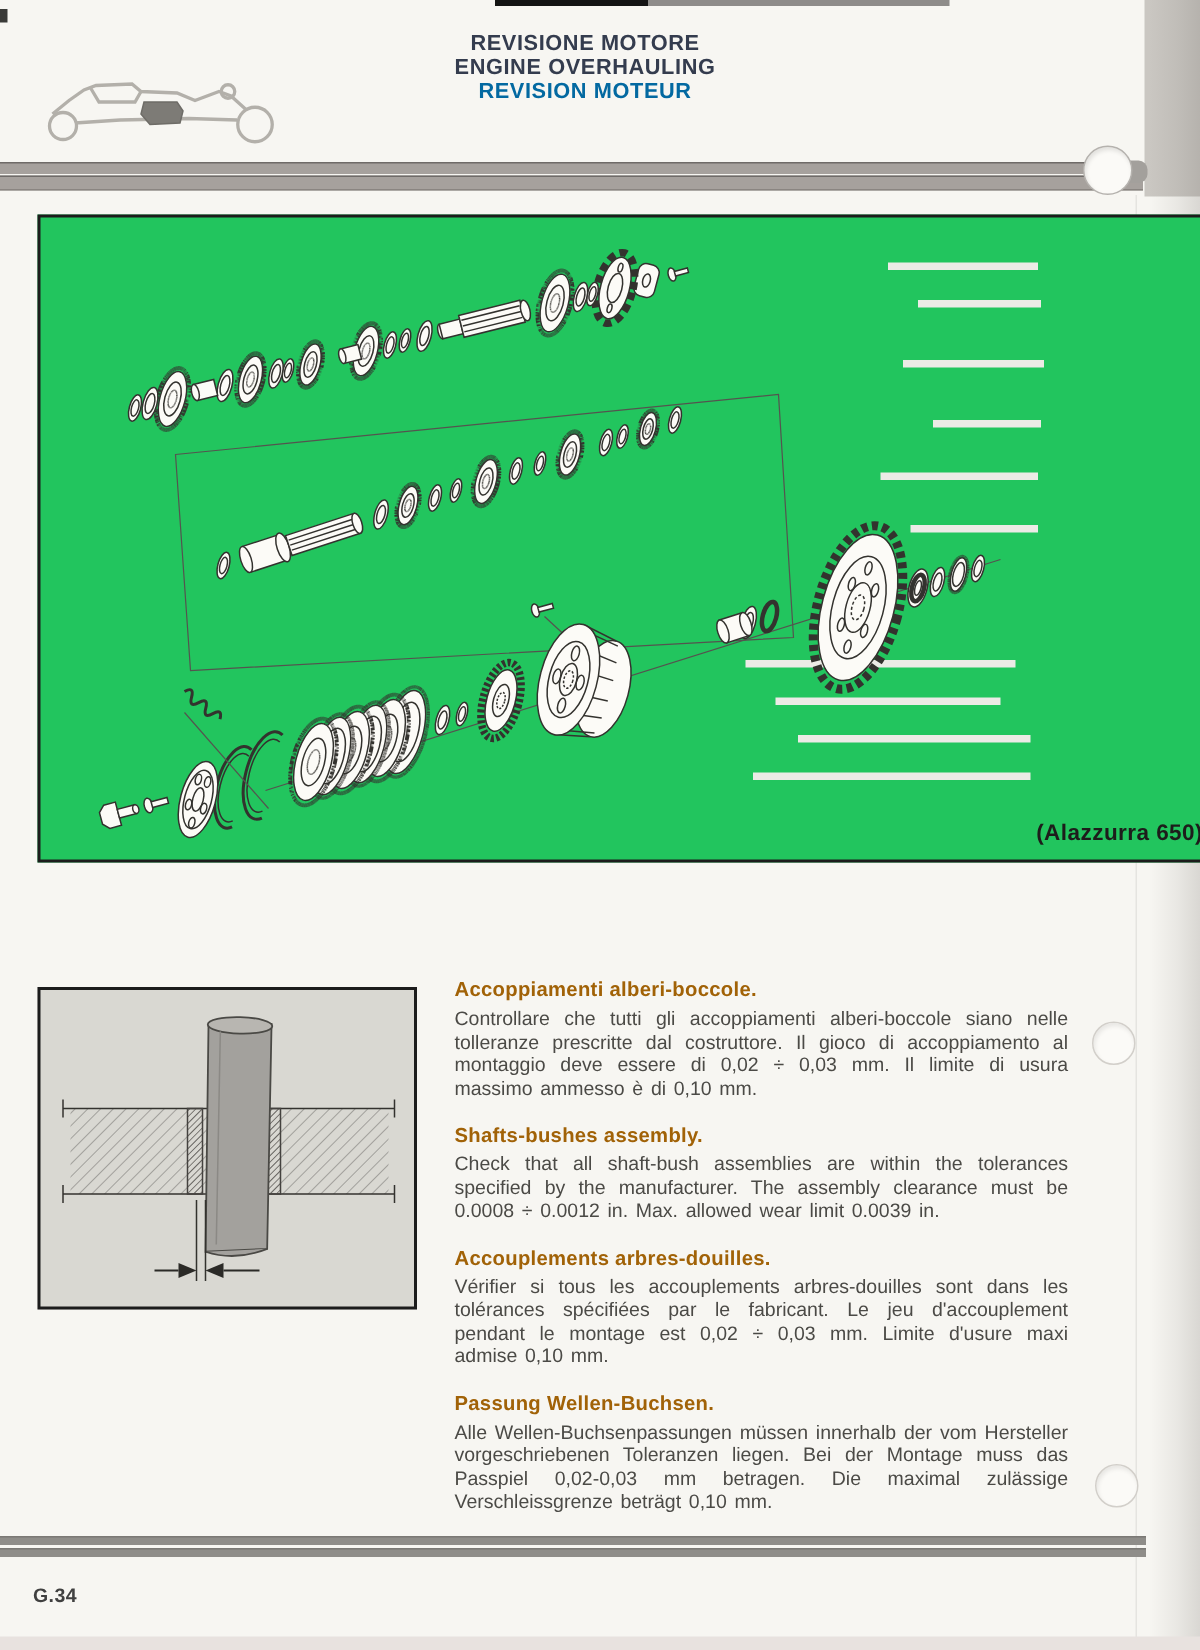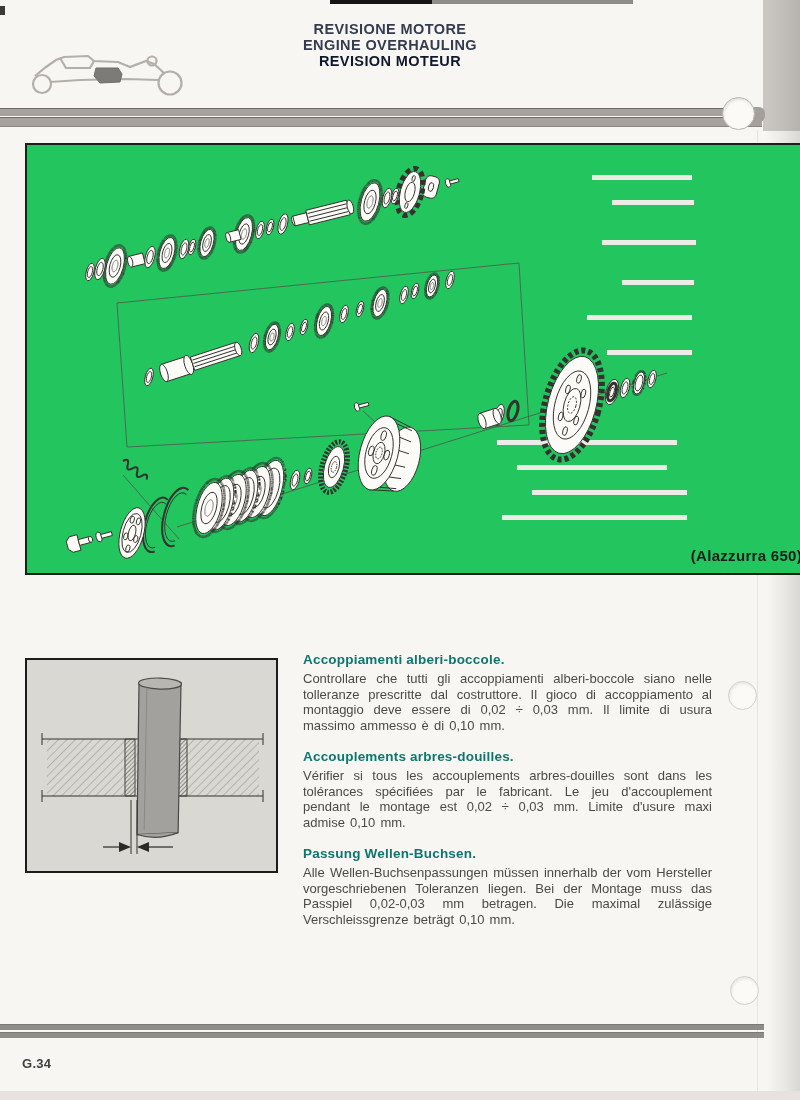--- a/index.html
+++ b/index.html
@@ -31,21 +31,21 @@
   .hole.h3{left:728px;top:681px;width:27px;height:27px;border:1px solid #d2cfca;box-shadow:inset 1px 2px 3px rgba(0,0,0,.08);}
   .hole.h4{left:730px;top:976px;width:27px;height:27px;border:1px solid #d2cfca;box-shadow:inset 1px 2px 3px rgba(0,0,0,.08);}
   
   .bigframe{position:absolute;left:25px;top:143px;width:791px;height:432px;background:#22c55e;
             border:2px solid #1c1c1c;box-sizing:border-box;}
   .caption{position:absolute;right:12px;bottom:9px;font-weight:bold;font-size:15px;color:#1d1d1b;letter-spacing:.3px;}
   .smallframe{position:absolute;left:25px;top:658px;width:253px;height:215px;background:#d9d8d2;
             border:2px solid #1c1c1c;box-sizing:border-box;}
   
   .col{position:absolute;left:303px;top:652px;width:409px;color:#4b4a46;}
-  .col h3{margin:0 0 4px 0;font-size:13.5px;font-weight:bold;color:#0f766e;letter-spacing:.2px;}
+  .col h3{margin:0 0 4px 0;font-size:13.5px;font-weight:bold;color:#a16207;letter-spacing:.2px;}
   .col p{margin:0 0 16px 0;font-size:13px;line-height:15.5px;text-align:justify;word-spacing:1.5px;}
   .pagenum{position:absolute;left:22px;top:1056px;font-weight:bold;font-size:13px;color:#404040;letter-spacing:.3px;}
   
   svg *{vector-effect:non-scaling-stroke;}
   .s{stroke:#33322e;fill:none;stroke-width:1;}
   .f{stroke:#33322e;fill:#fcfbf7;stroke-width:1;}
   .teeth{stroke:#33322e;fill:none;stroke-width:2.6;stroke-dasharray:.10 .07;}
   .teeth2{stroke:#33322e;fill:none;stroke-width:2.2;stroke-dasharray:.14 .11;}
   .spl{stroke:#33322e;fill:none;stroke-width:1;stroke-dasharray:.07 .05;}
   .ghost{fill:#ecebe6;}
@@ -74,21 +74,21 @@
         <circle cx="122" cy="15" r="4.5"></circle>
         <path d="M20,36 L50,34 L96,33 L128,34"></path>
       </g>
       <path d="M66,22 l22,0 l4,6 l-2,8 l-20,1 l-6,-7 z" fill="#7d7b76" stroke="#6e6c67" stroke-width="1"></path>
     </svg>
   </div>
 
   <div class="titles">
     <div style="color: rgb(52, 60, 78);">REVISIONE MOTORE</div>
     <div style="color: rgb(52, 60, 78);">ENGINE OVERHAULING</div>
-    <div style="color: #0f172a;">REVISION MOTEUR</div>
+    <div style="color: #0369a1;">REVISION MOTEUR</div>
   </div>
 
   <div class="stripe s1"></div>
   <div class="stripe s2"></div>
   <div class="nub"></div>
   <div class="hole h1"></div>
   <div class="hole h2"></div>
   <div class="hole h3"></div>
   <div class="hole h4"></div>
 
@@ -348,20 +348,24 @@
       </g>
     </svg>
   </div>
 
   <div class="col">
     <section>
       <h3>Accoppiamenti alberi-boccole.</h3>
       <p>Controllare che tutti gli accoppiamenti alberi-boccole siano nelle tolleranze prescritte dal costruttore. Il gioco di accoppiamento al montaggio deve essere di 0,02 ÷ 0,03 mm. Il limite di usura massimo ammesso è di 0,10 mm.</p>
     </section>
     <section>
+      <h3>Shafts-bushes assembly.</h3>
+      <p>Check that all shaft-bush assemblies are within the tolerances specified by the manufacturer. The assembly clearance must be 0.0008 ÷ 0.0012 in. Max. allowed wear limit 0.0039 in.</p>
+    </section>
+    <section>
       <h3>Accouplements arbres-douilles.</h3>
       <p>Vérifier si tous les accouplements arbres-douilles sont dans les tolérances spécifiées par le fabricant. Le jeu d'accouplement pendant le montage est 0,02 ÷ 0,03 mm. Limite d'usure maxi admise 0,10 mm.</p>
     </section>
     <section>
       <h3>Passung Wellen-Buchsen.</h3>
       <p>Alle Wellen-Buchsenpassungen müssen innerhalb der vom Hersteller vorgeschriebenen Toleranzen liegen. Bei der Montage muss das Passpiel 0,02-0,03 mm betragen. Die maximal zulässige Verschleissgrenze beträgt 0,10 mm.</p>
     </section>
   </div>
 
   <div class="stripe b1"></div>

